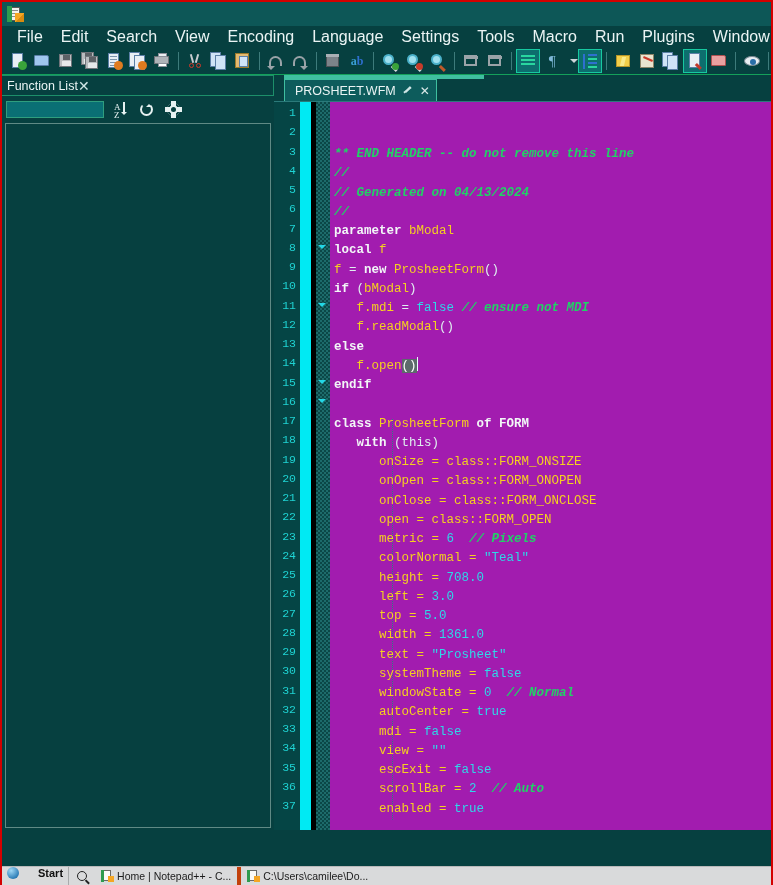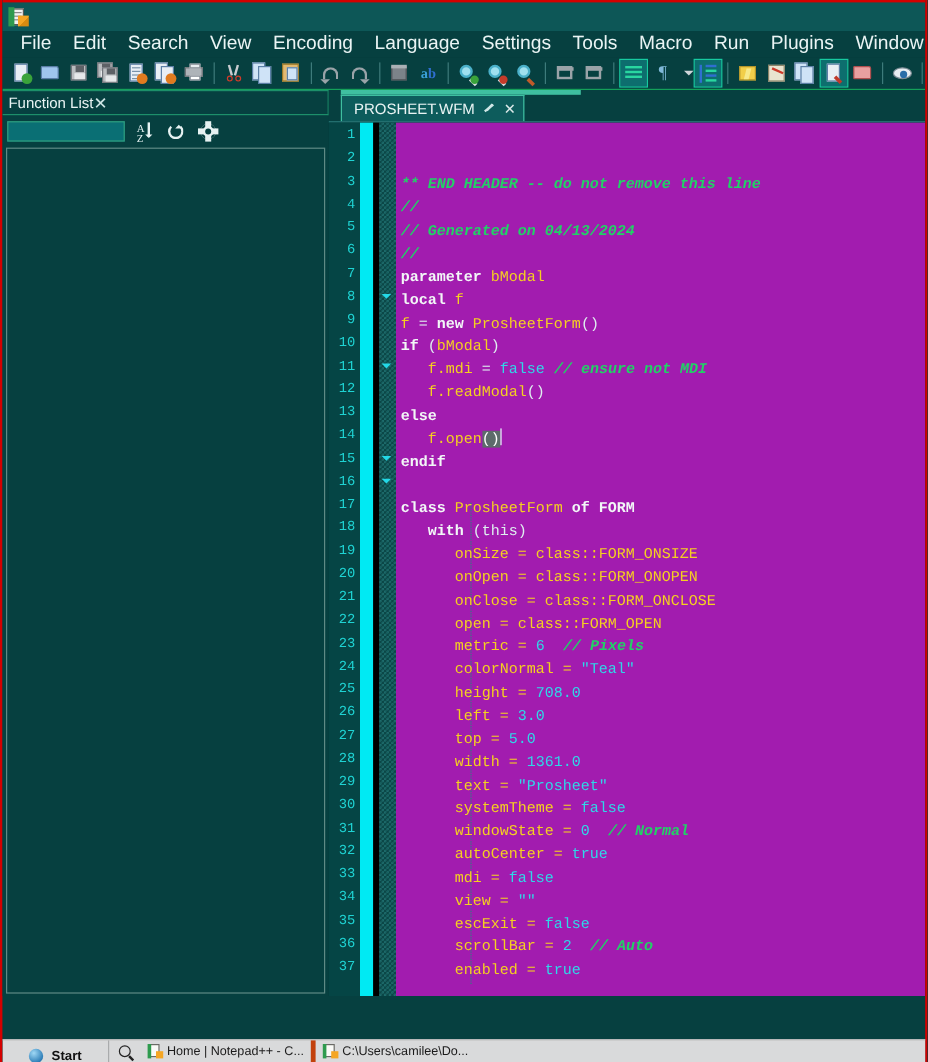--- a/index.html
+++ b/index.html
@@ -196,21 +196,21 @@
   .statusbar{
     height:18px;background:#064040;border-top:1px solid #2b7a7a;
     display:flex;align-items:center;padding-left:4px;color:#eaf4f4;font-size:12px;
   }
 
   
   .taskbar{
     position:absolute;left:0;bottom:0;width:773px;height:19px;background:#d9dadb;
     display:flex;align-items:center;border-top:1px solid #b8b9ba;box-sizing:border-box;
   }
-  .tb-start{display:flex;align-items:flex-end;gap:7px;padding:0 22px;height:19px;
+  .tb-start{display:flex;align-items:flex-start;gap:19px;padding:0 5px;height:19px;
     border-right:1px solid #a9abac;}
   .orb{width:12px;height:12px;border-radius:50%;
     background:radial-gradient(circle at 35% 30%,#9fd8f5,#2f7fb8 70%,#1d5a88);}
   .tb-start span{font-size:11px;font-weight:bold;color:#111;}
   .tb-search{width:26px;display:flex;align-items:center;justify-content:center;}
   .srch{width:10px;height:10px;border:1.5px solid #222;border-radius:50%;box-sizing:border-box;position:relative;}
   .srch:after{content:"";position:absolute;right:-4px;bottom:-2px;width:5px;height:1.5px;background:#222;transform:rotate(45deg);}
   .tb-item{display:flex;align-items:center;gap:4px;padding:0 6px;height:19px;
     font-size:10.5px;color:#1b1b1b;white-space:nowrap;overflow:hidden;}
   .tb-item.sep{border-left:4px solid #c2410c;}

